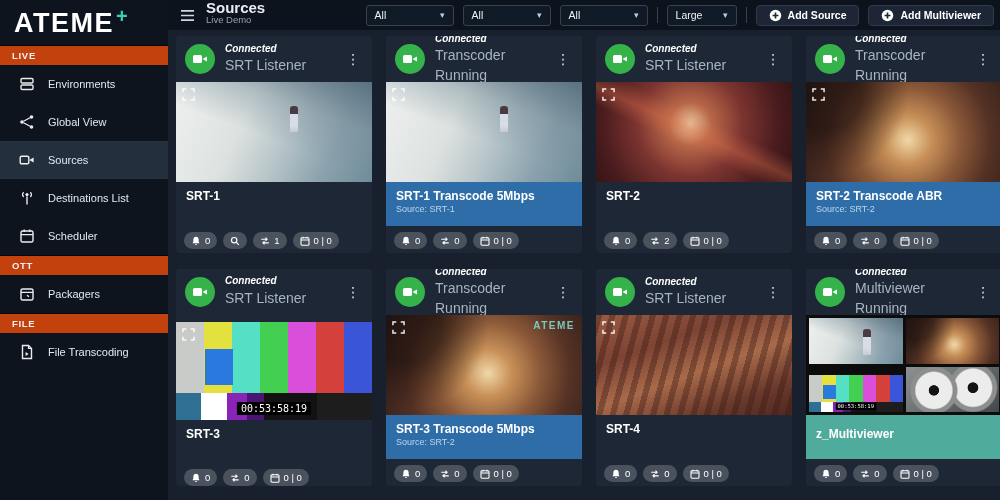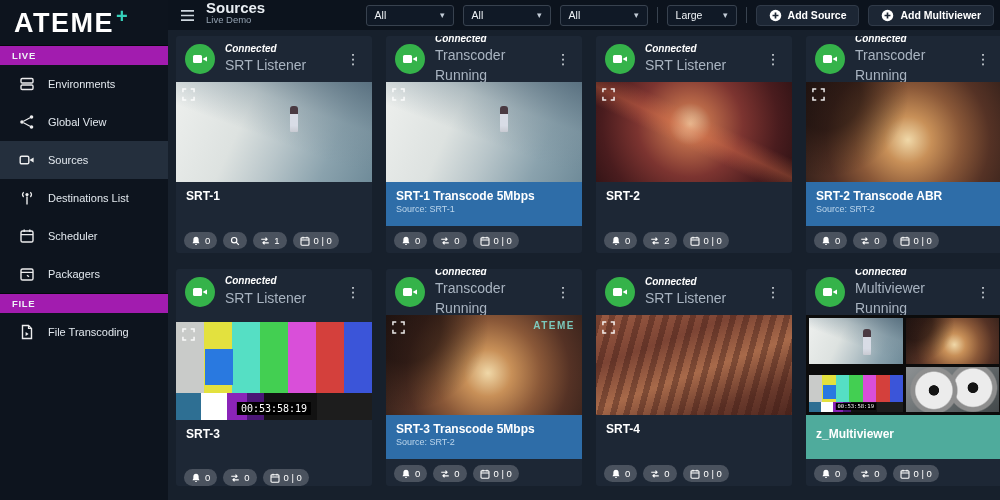--- a/index.html
+++ b/index.html
@@ -5,21 +5,21 @@
   html,body{margin:0;padding:0;}
   body{width:1000px;height:500px;position:relative;overflow:hidden;background:#17202c;
        font-family:"Liberation Sans",sans-serif;color:#e8edf2;-webkit-font-smoothing:antialiased;}
   svg{display:block}
   i{font-style:normal}
 
   
   .sidebar{position:absolute;left:0;top:0;width:168px;height:500px;background:#0d141e;z-index:3;}
   .logo{padding:8px 0 6px 14px;font-size:27px;font-weight:bold;letter-spacing:1.5px;color:#fff;}
   .logo .plus{color:#35d0ba;font-size:20px;position:relative;top:-9px;margin-left:2px;font-weight:bold;}
-  .sband{background:#a21caf;border-top:1px solid #05080d;padding:4px 0 4px 12px;
+  .sband{background:#c2410c;border-top:1px solid #05080d;padding:4px 0 4px 12px;
          font-size:9.5px;font-weight:bold;letter-spacing:.7px;color:#eef2f6;}
   .sitem{display:flex;align-items:center;gap:13px;padding:0 8px 0 19px;height:38px;
          font-size:11px;color:#e2e8ee;cursor:pointer;}
   .sitem.active{background:#242f3d;}
   .sitem svg{flex:0 0 auto;opacity:.92}
 
   
   .topbar{position:absolute;left:168px;right:0;top:0;height:30px;background:#0c131d;
           display:flex;align-items:center;overflow:hidden;z-index:2;}
   .burger{margin-left:12px;cursor:pointer}
@@ -203,20 +203,21 @@
   </div>
   <div class="sitem">
     <span>
         <svg width="16" height="16">
           <use href="#i-sched"></use>
         </svg>
       </span>
     <span>Scheduler</span>
   </div>
 
+  <div class="sband">OTT</div>
   <div class="sitem">
     <span>
         <svg width="16" height="16">
           <use href="#i-pack"></use>
         </svg>
       </span>
     <span>Packagers</span>
   </div>
 
   <div class="sband">FILE</div>

